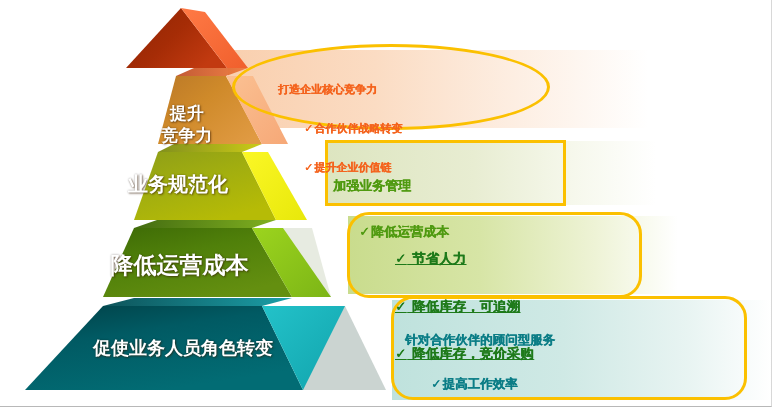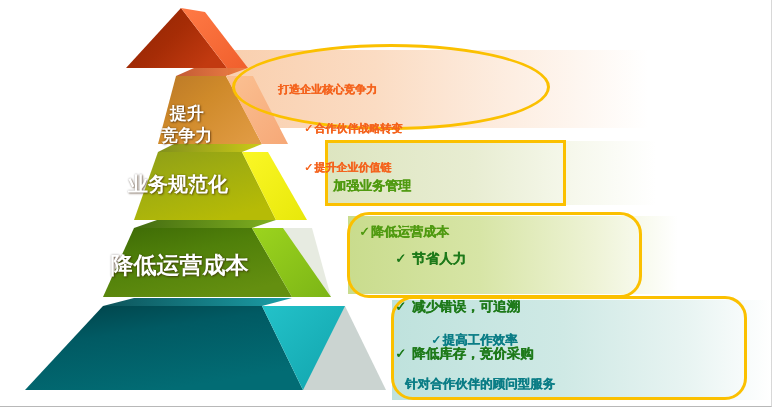--- a/index.html
+++ b/index.html
@@ -84,21 +84,21 @@
   
   .ctext {
     position: absolute;
     z-index: 8;
     font-weight: bold;
     line-height: 1.18;
     white-space: pre;
   }
   .ctext .line { display: block; }
   .ctext .indent { padding-left: 26px; }
-  .ctext .indent2 { padding-left: 36px; }
+  .ctext .indent2 { padding-left: 36px; text-decoration: underline; }
   .ctext .tick { margin-right: 1px; }
 
   #text-1 {
     left: 278px; top: 58px;
     color: #f4631d;
     font-size: 11px;
     text-shadow: 0.5px 0 0 #f4631d;
   }
   #text-2 {
     left: 333px; top: 147px;
@@ -246,44 +246,45 @@
       <polygon points="181,8 205,12 248,68 227,68" fill="url(#gApexSide)"></polygon>
     </g>
   </svg>
 
   <div class="tier-label" id="label-1">
     <span class="line">提升</span>
     <span class="line">竞争力</span>
   </div>
   <div class="tier-label" id="label-2">业务规范化</div>
   <div class="tier-label" id="label-3">降低运营成本</div>
+  <div class="tier-label" id="label-4">促使业务人员角色转变</div>
 
   <div class="callout" id="callout-1"></div>
   <div class="callout" id="callout-2"></div>
   <div class="callout" id="callout-3"></div>
   <div class="callout" id="callout-4"></div>
 
   <div class="ctext" id="text-1">
     <span class="line">打造企业核心竞争力</span>
     <span class="line indent"><span class="tick">✓</span><span>合作伙伴战略转变</span></span>
     <span class="line indent"><span class="tick">✓</span><span>提升企业价值链</span></span>
   </div>
 
   <div class="ctext" id="text-2">
     <span class="line">加强业务管理</span>
     <span class="line indent"><span class="tick">✓</span><span>降低运营成本</span></span>
   </div>
 
   <div class="ctext" id="text-3">
     <span class="line indent2"><span class="tick">✓</span> <span>节省人力</span></span>
-    <span class="line indent2"><span class="tick">✓</span> <span>减少错误，可追溯</span></span>
+    <span class="line indent2"><span class="tick">✓</span> <span>降低库存，可追溯</span></span>
     <span class="line indent2"><span class="tick">✓</span> <span>降低库存，竞价采购</span></span>
   </div>
 
   <div class="ctext" id="text-4">
+    <span class="line">针对合作伙伴的顾问型服务</span>
     <span class="line indent"><span class="tick">✓</span><span>提高工作效率</span></span>
-    <span class="line">针对合作伙伴的顾问型服务</span>
     
     
     
   </div>
 
 </div>
 
 </body></html>

